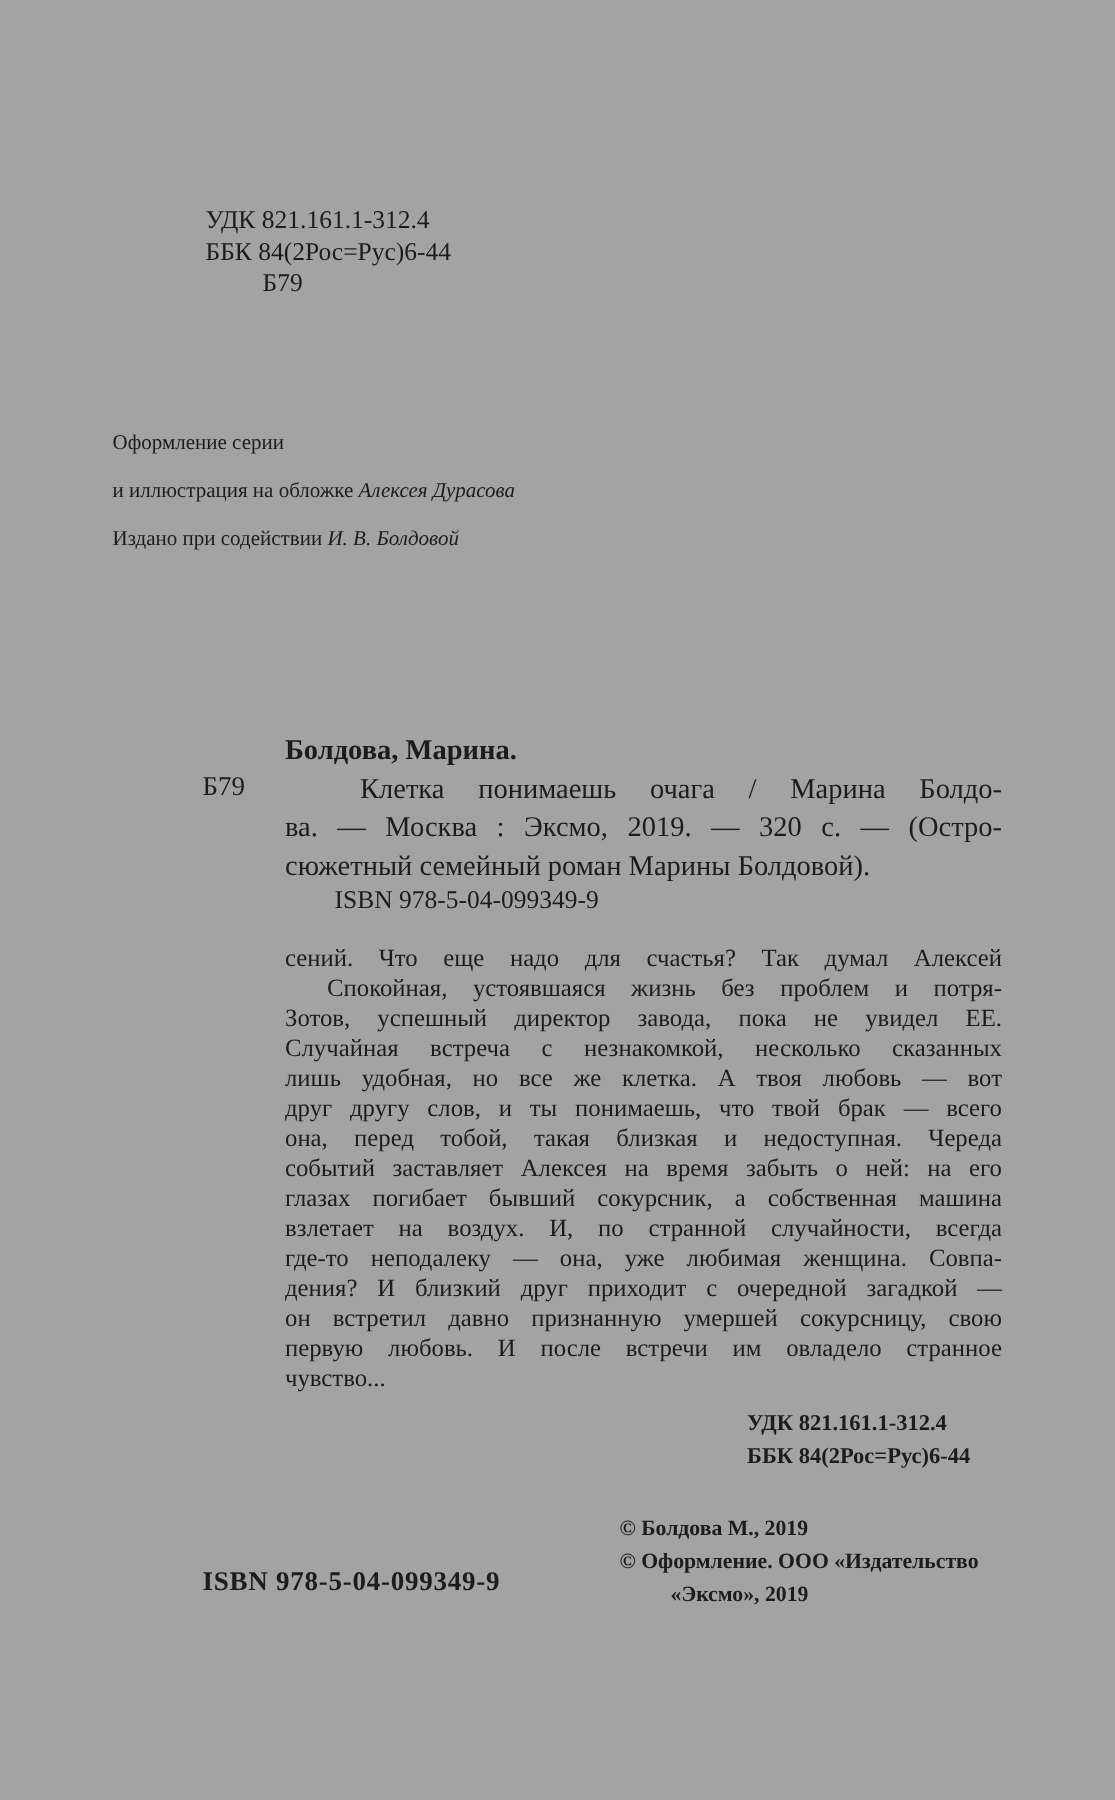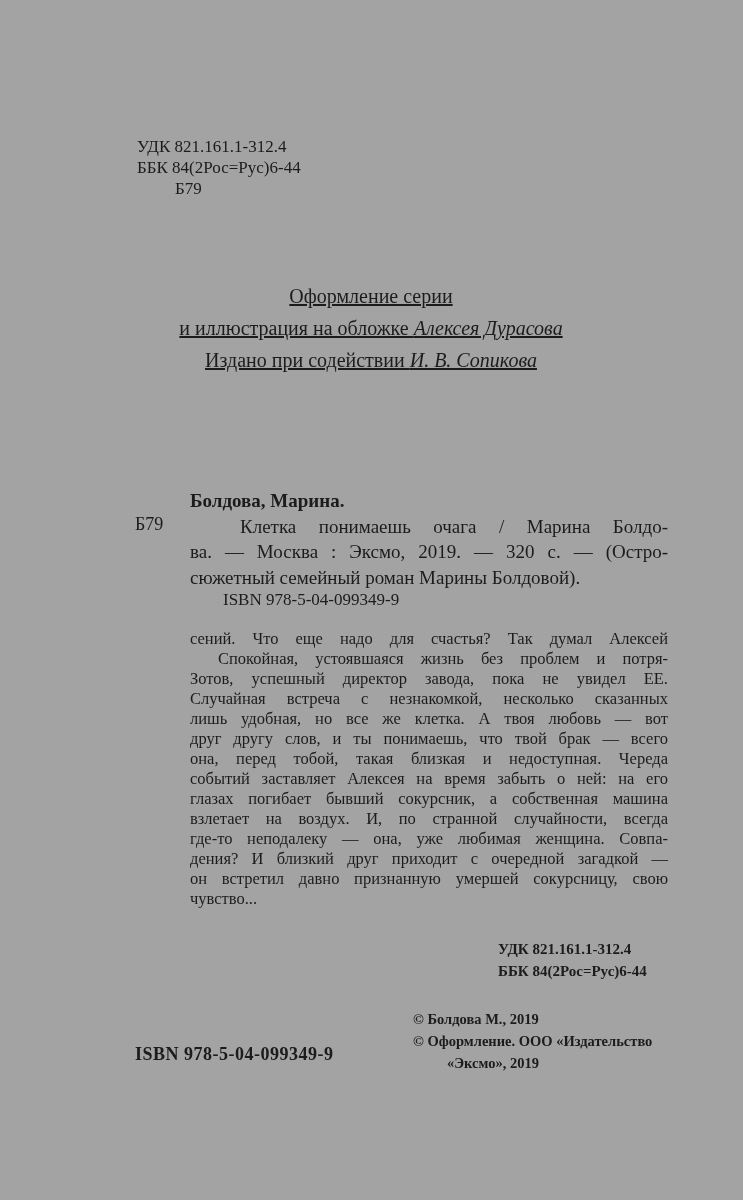--- a/index.html
+++ b/index.html
@@ -26,24 +26,23 @@
     line-height: 21px;
     white-space: nowrap;
   }
   .top-codes .code-indent { padding-left: 38px; }
 
   
   .credits {
     left: 75px;
     top: 280px;
     width: 592px;
-    text-align: center;
-    font-size: 20px;
+    text-align: left;
+    font-size: 14px;
     line-height: 32px;
-    text-decoration: underline;
   }
   .credits .it { font-style: italic; }
 
   
   .catalog {
     left: 190px;
     top: 488px;
     width: 478px;
     font-size: 19px;
     line-height: 25.5px;
@@ -115,21 +114,21 @@
 
   <div class="abs top-codes">
     <div>УДК 821.161.1-312.4</div>
     <div>ББК 84(2Рос=Рус)6-44</div>
     <div class="code-indent">Б79</div>
   </div>
 
   <div class="abs credits">
     <div>Оформление серии</div>
     <div><span>и иллюстрация на обложке </span><span class="it">Алексея Дурасова</span></div>
-    <div><span>Издано при содействии </span><span class="it">И. В. Сопикова</span></div>
+    <div><span>Издано при содействии </span><span class="it">И. В. Болдовой</span></div>
   </div>
 
   <div class="abs card-code">Б79</div>
   <div class="abs catalog">
     <div class="author">Болдова, Марина.</div>
     <div class="just first-line">Клетка понимаешь очага / Марина Болдо-</div>
     <div class="just">ва. — Москва : Эксмо, 2019. — 320 с. — (Остро-</div>
     <div>сюжетный семейный роман Марины Болдовой).</div>
   </div>
   <div class="abs card-isbn">ISBN 978-5-04-099349-9</div>
@@ -141,20 +140,21 @@
     <div class="just">Случайная встреча с незнакомкой, несколько сказанных</div>
     <div class="just">лишь удобная, но все же клетка. А твоя любовь — вот</div>
     <div class="just">друг другу слов, и ты понимаешь, что твой брак — всего</div>
     <div class="just">она, перед тобой, такая близкая и недоступная. Череда</div>
     <div class="just">событий заставляет Алексея на время забыть о ней: на его</div>
     <div class="just">глазах погибает бывший сокурсник, а собственная машина</div>
     <div class="just">взлетает на воздух. И, по странной случайности, всегда</div>
     <div class="just">где-то неподалеку — она, уже любимая женщина. Совпа-</div>
     <div class="just">дения? И близкий друг приходит с очередной загадкой —</div>
     <div class="just">он встретил давно признанную умершей сокурсницу, свою</div>
+    <div class="just">первую любовь. И после встречи им овладело странное</div>
     <div>чувство...</div>
   </div>
 
   <div class="abs right-codes">
     <div>УДК 821.161.1-312.4</div>
     <div>ББК 84(2Рос=Рус)6-44</div>
   </div>
 
   <div class="abs copyright">
     <div>© Болдова М., 2019</div>

